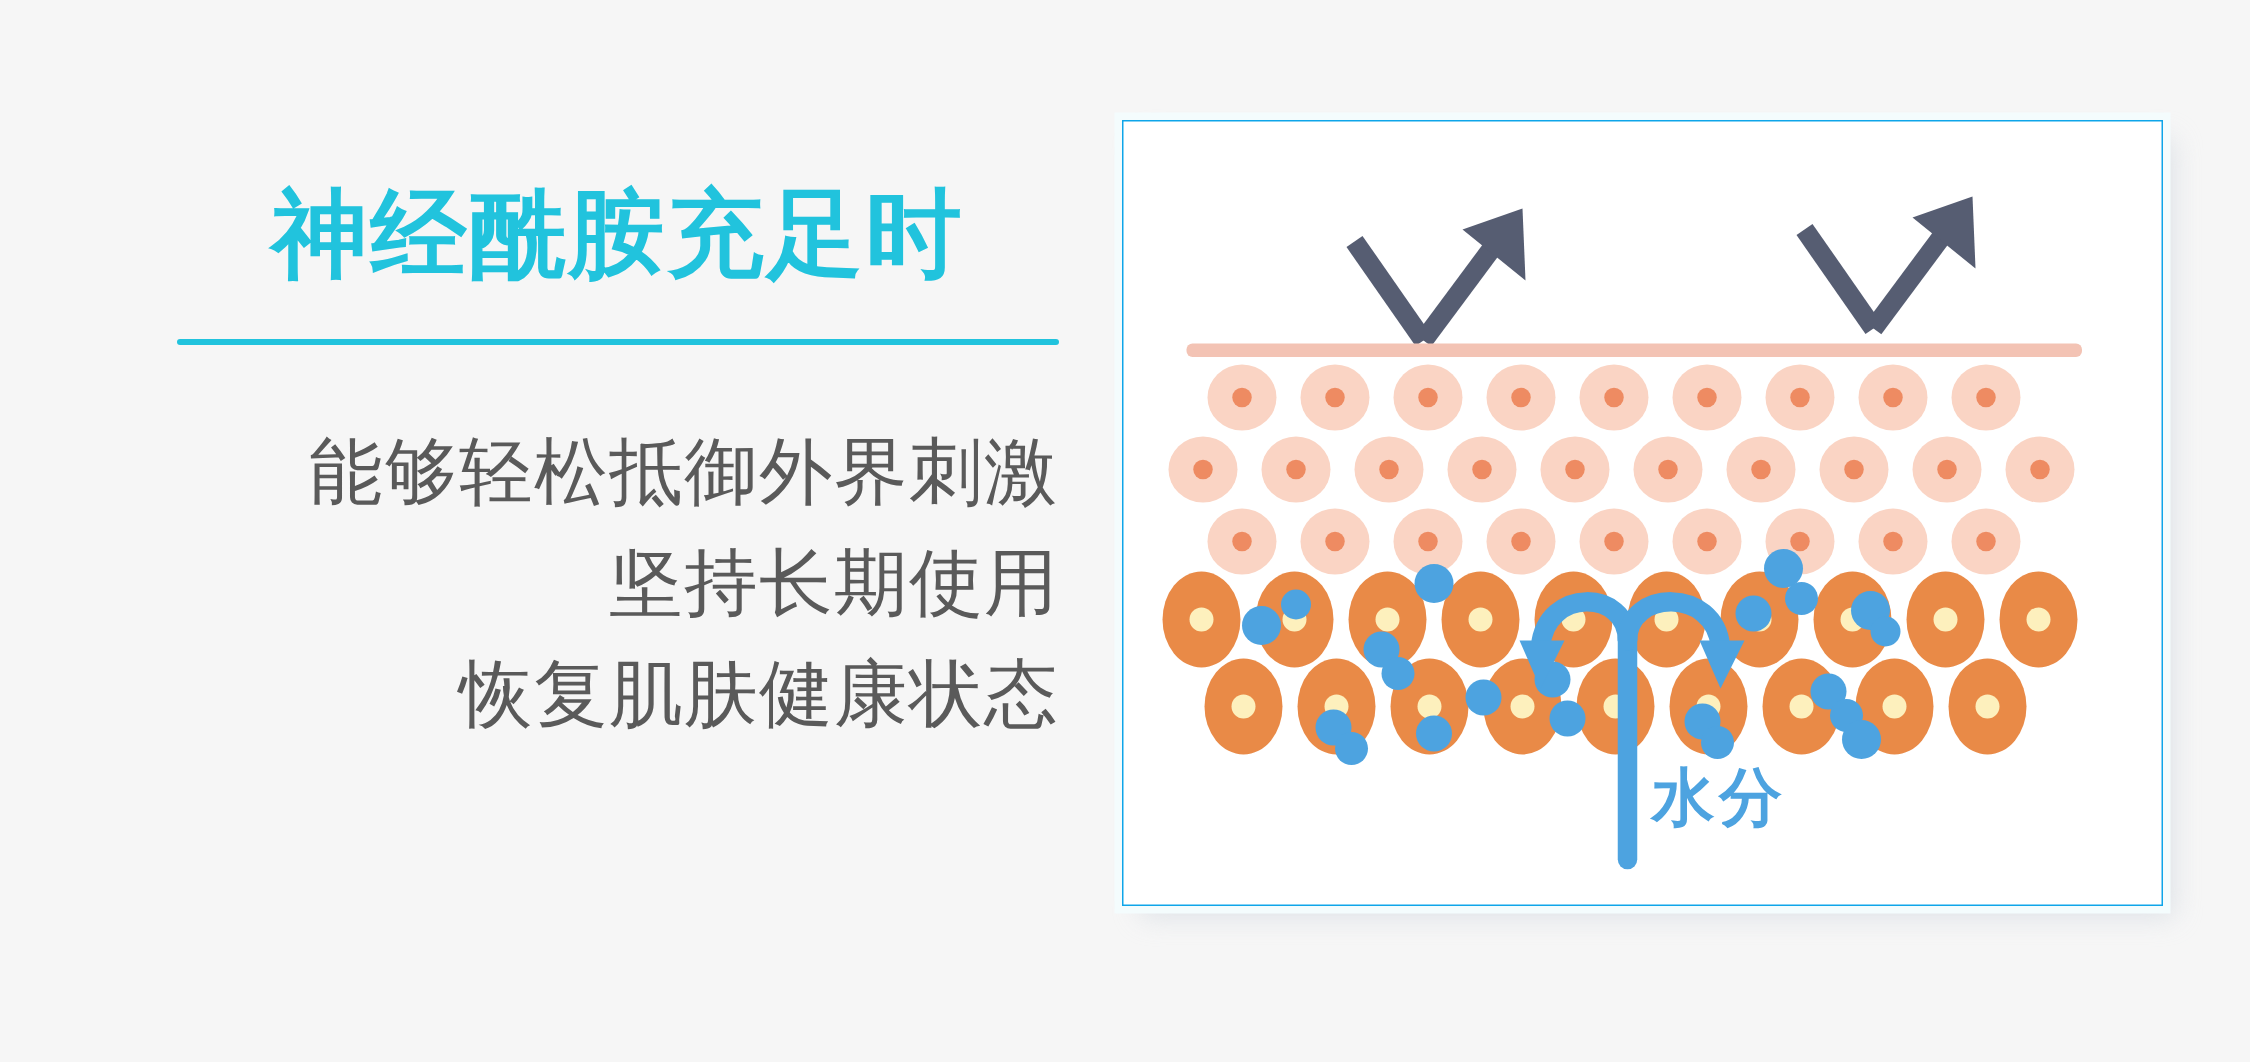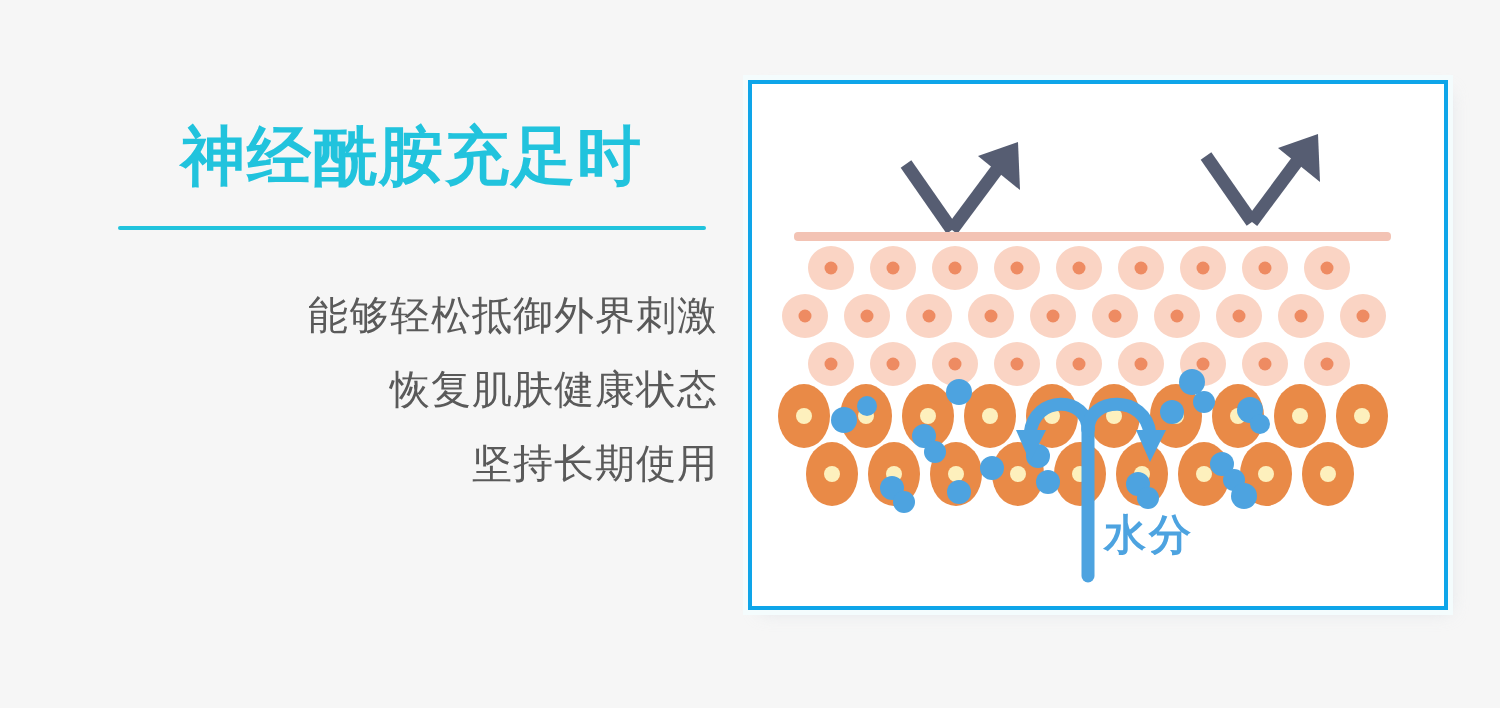--- a/index.html
+++ b/index.html
@@ -43,26 +43,26 @@
     left: 118px;
     top: 226px;
     width: 588px;
     height: 4px;
     background: #21c3dd;
     border-radius: 2px;
   }
 
   .body-lines {
     position: absolute;
-    left: 108px;
+    left: 96px;
     top: 278px;
     width: 610px;
     text-align: right;
     color: #5a5a5a;
-    font-size: 40px;
+    font-size: 49px;
     line-height: 74px;
     letter-spacing: 1px;
     white-space: nowrap;
   }
   .body-lines .line { display: block; }
 
   
   .panel-shadow {
     position: absolute;
     left: 760px;
@@ -75,21 +75,21 @@
     border-radius: 4px;
   }
 
   .panel {
     position: absolute;
     left: 748px;
     top: 80px;
     width: 692px;
     height: 522px;
     background: #ffffff;
-    border: 4px solid #0ea5e9;
+    border: 1px solid #0ea5e9;
     box-shadow: 0 0 0 5px #f4fcfd;
     overflow: hidden;
     text-align: center;
   }
 
   .stage {
     position: absolute;
     left: 0; top: 0;
     width: 692px;
     height: 522px;
@@ -186,22 +186,22 @@
 <body>
 
 <div class="text-col">
 
   <div class="headline">神经酰胺充足时</div>
 
   <div class="divider"></div>
 
   <div class="body-lines">
     <span class="line">能够轻松抵御外界刺激</span>
+    <span class="line">坚持长期使用</span>
     <span class="line">恢复肌肤健康状态</span>
-    <span class="line">坚持长期使用</span>
   </div>
 
 </div>
 
 <div class="panel-shadow"></div>
 
 <div class="panel">
   <div class="stage" id="stage">
       <svg class="arrow-svg" width="130" height="100" viewBox="0 0 130 100" style="left: 448px; top: 50px;">
         <path d="M 6 22 L 52 88" stroke="#565d72" stroke-width="13" fill="none" stroke-linecap="butt"></path>

